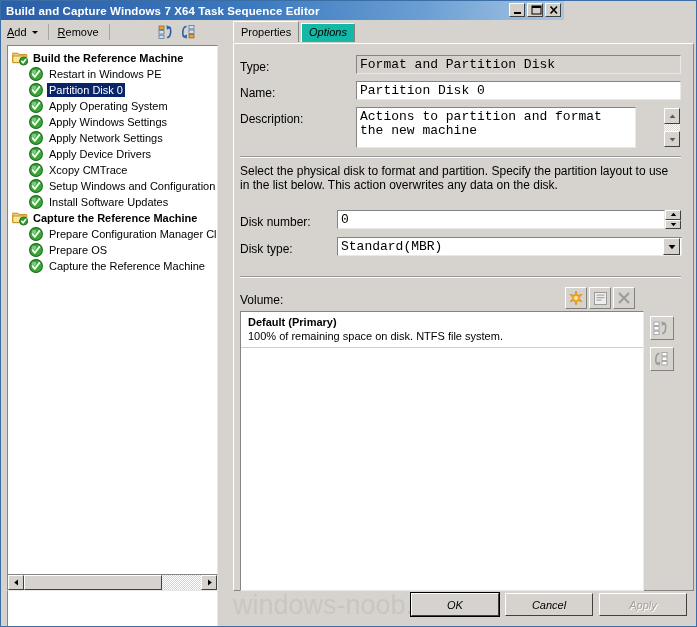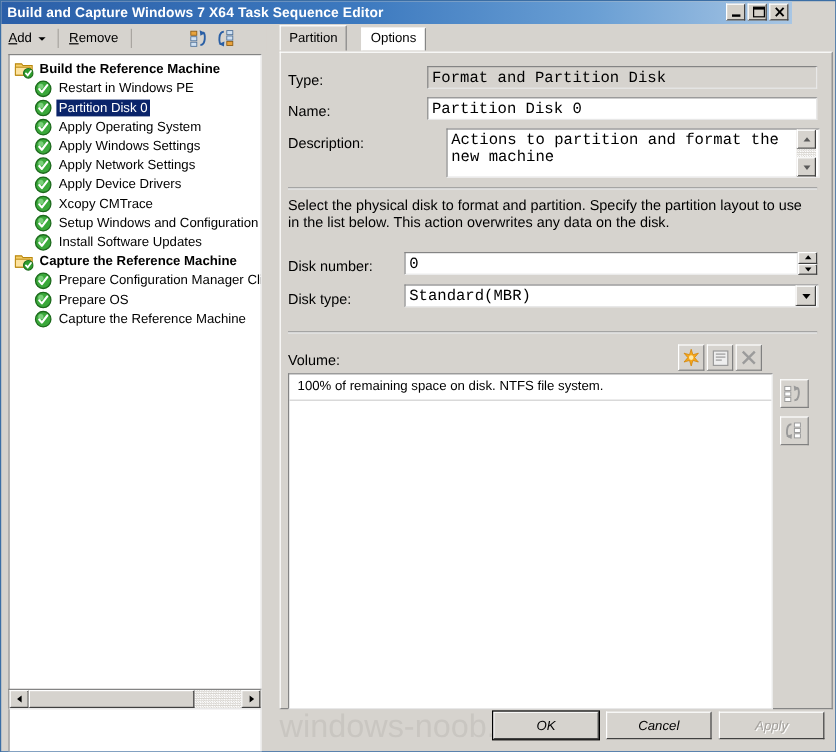--- a/index.html
+++ b/index.html
@@ -23,21 +23,21 @@
     background: #d6d3ce;
     border: 1px solid #3b6ea5;
     box-sizing: border-box;
     overflow: hidden;
   }
 
   
   .titlebar {
     position: absolute;
     left: 0; top: 0;
-    width: 659px; height: 19px;
+    width: 563px; height: 19px;
     background: linear-gradient(to right, #2b5fa8 0%, #3c79bf 45%, #6a9fd4 75%, #a8c6e4 100%);
     display: flex;
     align-items: center;
   }
   .titlebar .title {
     color: #fff;
     font-weight: bold;
     font-size: 11.5px;
     padding-left: 5px;
     letter-spacing: 0.1px;
@@ -117,21 +117,21 @@
     border-bottom: none;
     cursor: default;
   }
   .tab.active {
     top: -2px;
     height: 21px;
     padding-top: 4px;
     z-index: 3;
     background: #d6d3ce;
   }
-  .tab.inactive { background: #ffffff; }
+  .tab.inactive { background: #14b8a6; font-style: italic; }
 
   
   .treepanel {
     position: absolute;
     left: 6px; top: 44px;
     width: 211px; height: 614px;
     background: #ffffff;
     border: 1px solid #848484;
     border-right-color: #e8e8e8;
     border-bottom-color: #e8e8e8;
@@ -406,21 +406,21 @@
         <rect x="9" y="6" width="5" height="3.4" fill="#cfe0f2" stroke="#4a6d96" stroke-width="0.7"></rect>
         <rect x="9" y="10.5" width="5" height="3.4" fill="#e8a33d" stroke="#8a5a14" stroke-width="0.7"></rect>
         <path d="M6.5 2.5 C2 2.5 2 12 4.5 13" stroke="#2a5fa5" stroke-width="1.6" fill="none"></path>
         <path d="M7 10.6 L2.2 12.6 L6.6 14.8 Z" fill="#2a5fa5"></path>
       </svg>
     </div>
   </div>
 
   <div class="tabstrip">
     <div class="tab active" style="left:0px;">
-      <span>Partition</span>
+      <span>Properties</span>
     </div>
     <div class="tab inactive" style="left:68px;">
       <span>Options</span>
     </div>
   </div>
 
   <div class="treepanel">
     <div class="tree-inner" id="tree-inner">
         <div class="tnode group">
           <span class="ticon"><svg width="16" height="16" viewBox="0 0 16 16">
@@ -557,21 +557,21 @@
 
   <div class="rpane">
 
     <div class="lbl" style="left:6px; top:16px;">Type:</div>
     <div class="field readonly" style="left:122px; top:11px; width:325px; height:19px;">Format and Partition Disk</div>
 
     <div class="lbl" style="left:6px; top:42px;">Name:</div>
     <div class="field" style="left:122px; top:37px; width:325px; height:19px;">Partition Disk 0</div>
 
     <div class="lbl" style="left:6px; top:68px;">Description:</div>
-    <div class="field" style="left:138px; top:63px; width:311px; height:41px; padding-right:6px;">Actions to partition and format the new machine</div>
+    <div class="field" style="left:122px; top:63px; width:280px; height:41px; padding-right:6px;">Actions to partition and format the new machine</div>
     <div class="ta-scroll" style="left:430px; top:64px; height:39px;">
       <div class="ta-btn">
         <svg width="7" height="7" viewBox="0 0 7 7">
             <path d="M0.6 5 L6.4 5 L3.5 1.4 Z" fill="#5a5a5a"></path>
           </svg>
       </div>
       <div class="ta-track"></div>
       <div class="ta-btn">
         <svg width="7" height="7" viewBox="0 0 7 7">
             <path d="M0.6 2 L6.4 2 L3.5 5.6 Z" fill="#5a5a5a"></path>
@@ -625,20 +625,21 @@
       </svg>
     </div>
     <div class="tool-sq" style="left:379px; top:243px;">
       <svg width="14" height="14" viewBox="0 0 14 14">
         <path d="M2 2 L12 12 M12 2 L2 12" stroke="#9b9b9b" stroke-width="2" fill="none"></path>
       </svg>
     </div>
 
     <div class="vollist" style="left:6px; top:267px; width:404px; height:280px;">
       <div class="volrow">
+        <div class="vtitle">Default (Primary)</div>
         <div class="vdesc">100% of remaining space on disk. NTFS file system.</div>
       </div>
     </div>
 
     <div class="tool-sq" style="left:416px; top:272px; width:24px; height:24px;">
       <svg width="18" height="16" viewBox="0 0 18 16">
         <rect x="1" y="2" width="5" height="3.4" fill="#ffffff" stroke="#9a9a9a" stroke-width="0.8"></rect>
         <rect x="1" y="6.6" width="5" height="3.4" fill="#ffffff" stroke="#9a9a9a" stroke-width="0.8"></rect>
         <rect x="1" y="11.2" width="5" height="3.4" fill="#ffffff" stroke="#9a9a9a" stroke-width="0.8"></rect>
         <path d="M9 13.5 C13.5 13.5 13.5 4 11 3" stroke="#9a9a9a" stroke-width="1.6" fill="none"></path>

